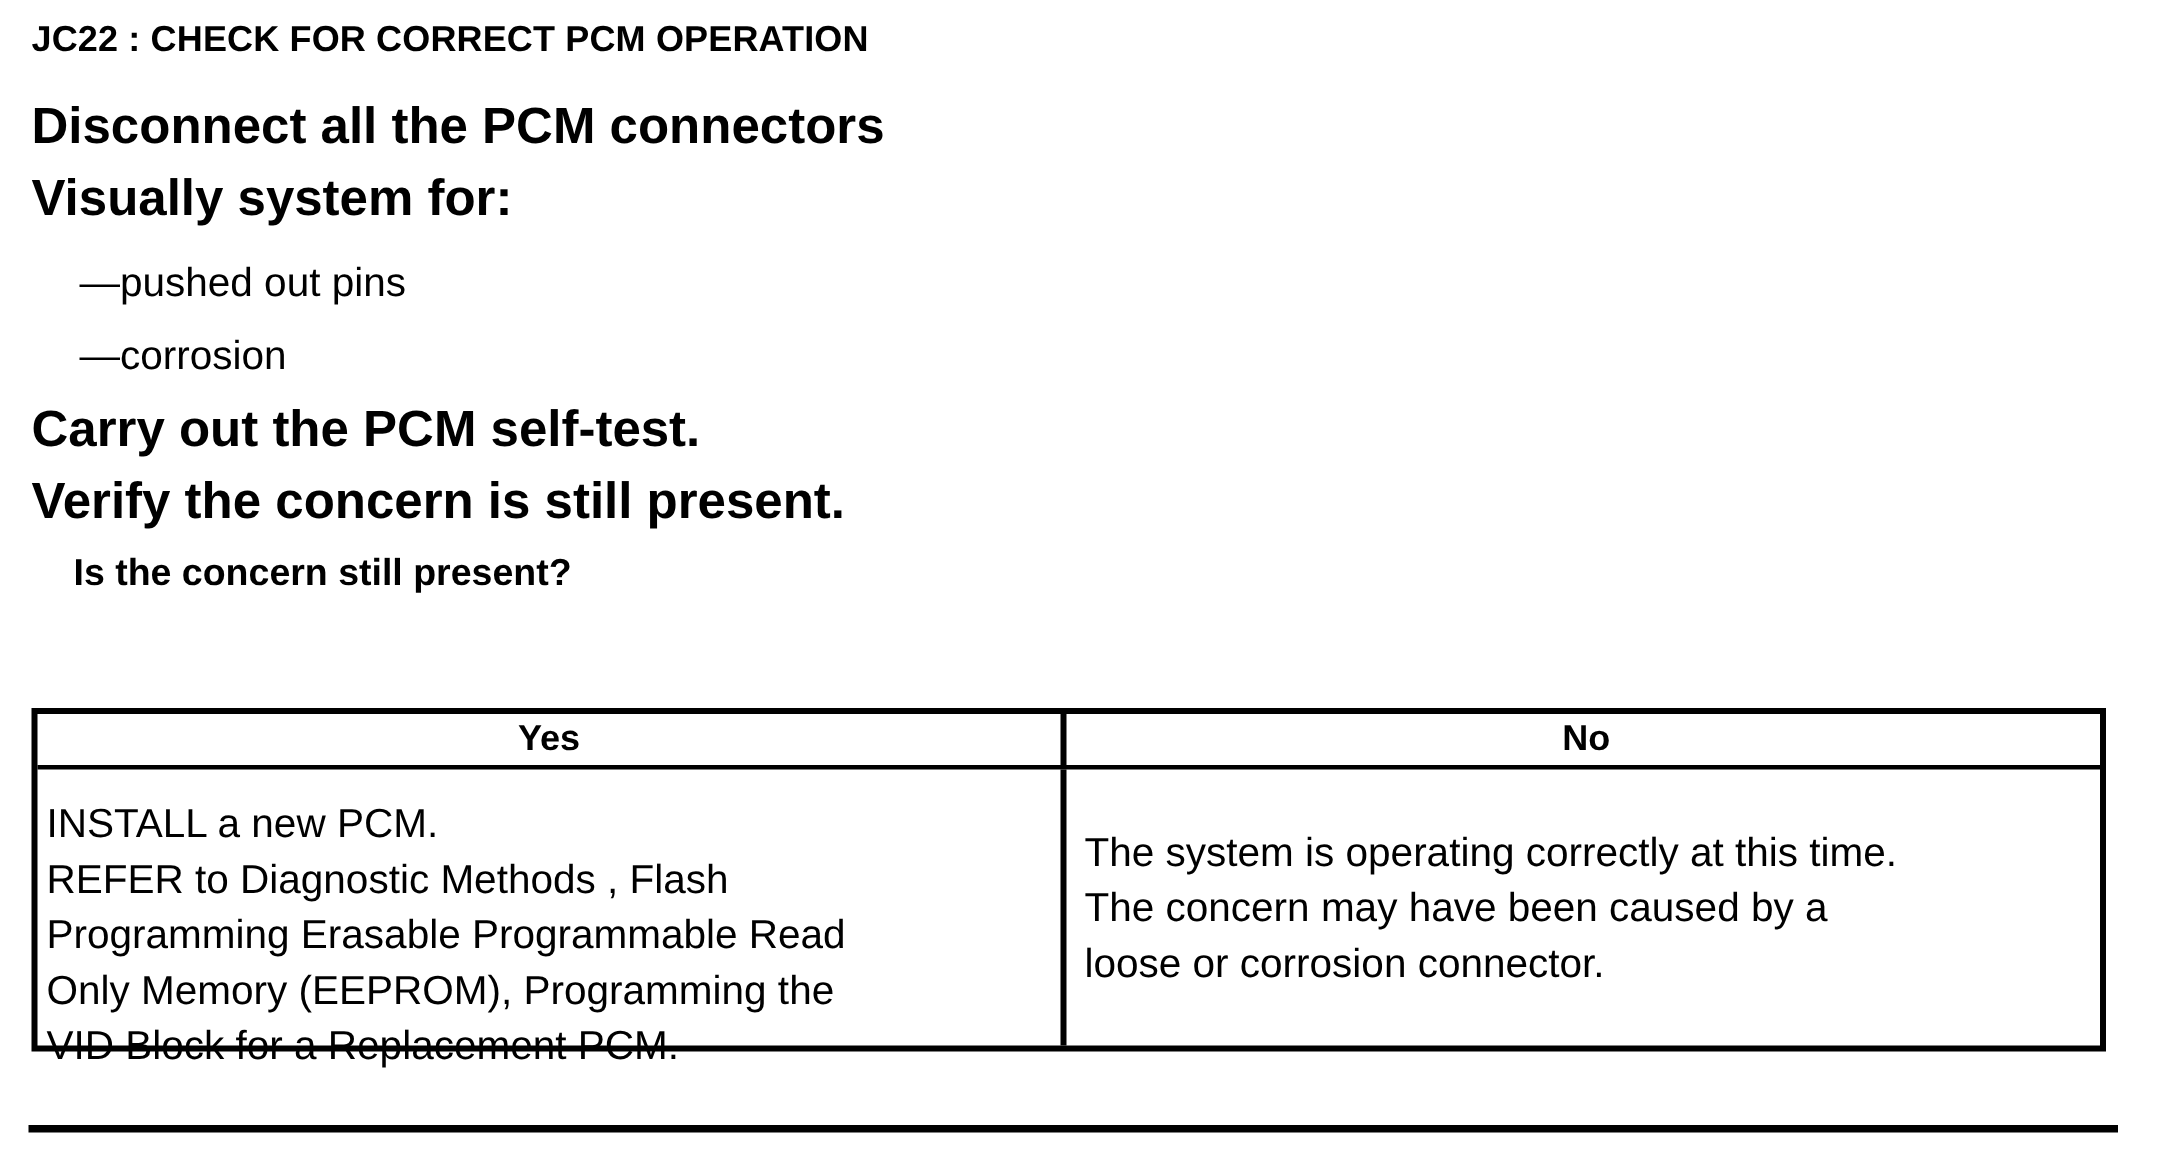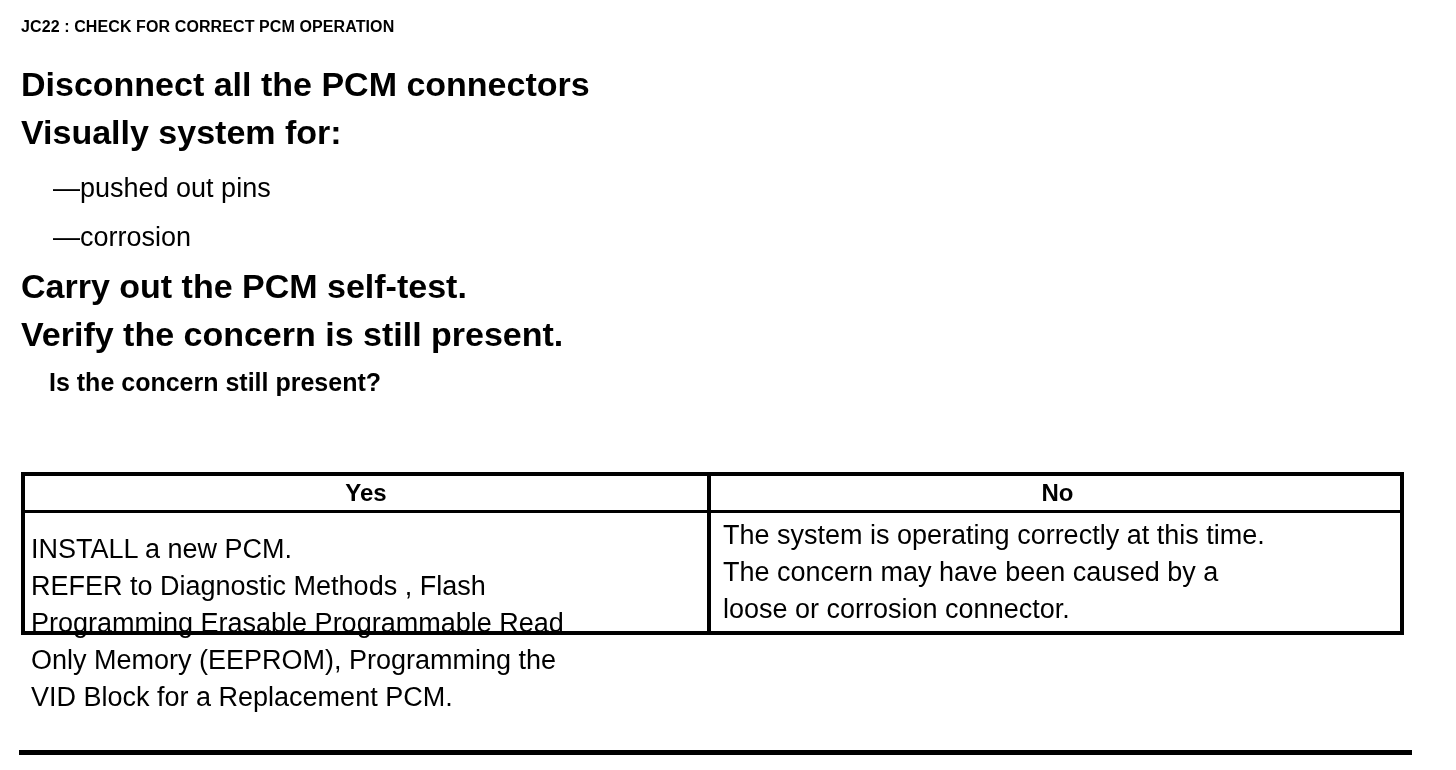--- a/index.html
+++ b/index.html
@@ -22,21 +22,21 @@
     top: 0;
     width: 1456px;
     height: 770px;
   }
 
   
   .step-heading {
     position: absolute;
     left: 21px;
     top: 15px;
-    font-size: 16px;
+    font-size: 24px;
     font-weight: bold;
     letter-spacing: 0.1px;
     white-space: nowrap;
     line-height: 24px;
   }
 
   
   .instructions {
     position: absolute;
     left: 21px;
@@ -65,21 +65,21 @@
     padding-top: 2px;
     padding-bottom: 6px;
   }
 
   
   .decision-table {
     position: absolute;
     left: 21px;
     top: 472px;
     width: 1383px;
-    height: 163px;
+    height: 229px;
     box-sizing: border-box;
     border: 4px solid #000000;
     background: #ffffff;
   }
   .table-inner {
     position: relative;
     width: 100%;
     height: 100%;
   }
   .thead {

